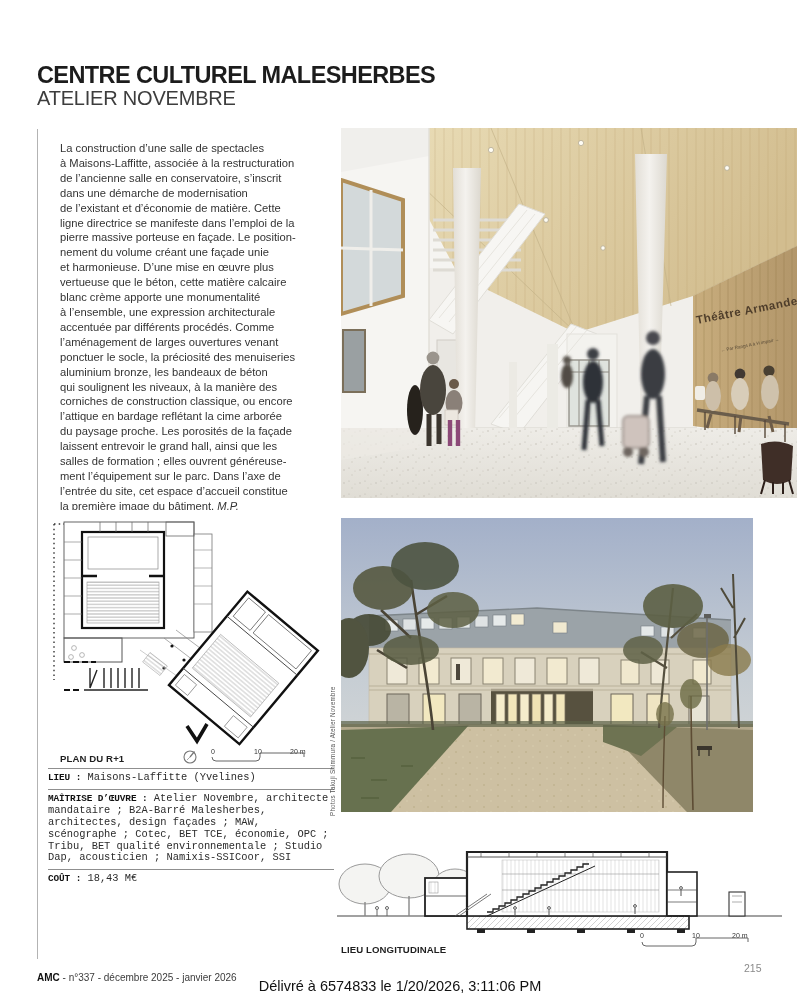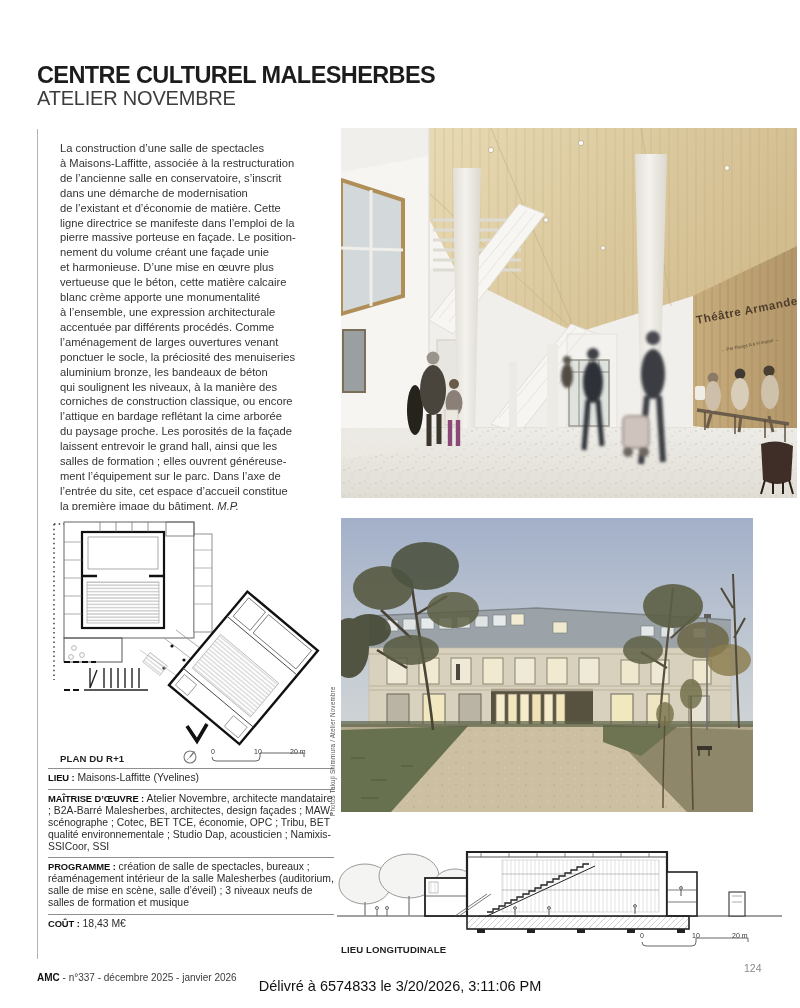--- a/index.html
+++ b/index.html
@@ -5,21 +5,21 @@
   html,body{margin:0;padding:0;background:#ffffff;}
   .page{position:relative;width:800px;height:1008px;background:#fff;overflow:hidden;
         font-family:"Liberation Sans",sans-serif;color:#2e2e2e;padding-left:9px;}
   .abs{position:absolute;}
   .title{font-size:23.5px;font-weight:bold;letter-spacing:-0.6px;color:#1c1c1c;white-space:nowrap;}
   .subtitle{font-size:20px;font-weight:400;letter-spacing:-0.2px;color:#3d3d3d;white-space:nowrap;}
   .vrule{width:1px;background:#b3b3b3;}
   .body-copy{font-size:11.2px;line-height:14.9px;color:#333;white-space:pre-line;width:292px;}
   .initials{font-weight:normal;font-style:italic;white-space:nowrap;}
   .caption-label{font-size:9.6px;font-weight:bold;letter-spacing:0.1px;color:#1f1f1f;}
-  .infobox{width:286px;}
+  .infobox{width:286px;font-family:Liberation Mono, monospace;}
   .info-row{border-top:1px solid #8f8f8f;padding:3px 0 5px 0;font-size:10.4px;line-height:11.9px;color:#2b2b2b;}
   .ilabel{font-weight:bold;font-size:9.4px;letter-spacing:-0.1px;color:#111;}
   .credit-vert{writing-mode:vertical-rl;transform:rotate(180deg);font-size:6.3px;color:#555;
                letter-spacing:0.2px;line-height:10px;height:168px;}
   .footer{font-size:10px;color:#3c3c3c;white-space:nowrap;}
   .footer b{color:#111;}
   .pagenum{font-size:10.5px;color:#8a8a8a;}
   .watermark{left:0;width:800px;text-align:center;font-size:14.5px;color:#111;}
   svg{display:block;}
 </style>
@@ -123,21 +123,20 @@
     <path d="M12 21 L9 24" stroke="#aaa" stroke-width="1"></path>
     <text x="33" y="18" font-size="7" fill="#333">0</text>
     <text x="76" y="18" font-size="7" fill="#333">10</text>
     <text x="112" y="18" font-size="7" fill="#333">20 m</text>
     <path d="M34 21 q0 4 4 4 L78 25 q4 0 4 -4 M82 21 V17 L126 17 L126 21" stroke="#666" stroke-width="1" fill="none"></path>
   </svg>
 
   <div class="abs infobox" style="left:48px;top:768px;">
     <div class="info-row"><span class="ilabel">LIEU :</span> <span>Maisons-Laffitte (Yvelines)</span></div>
     <div class="info-row"><span class="ilabel">MAÎTRISE D’ŒUVRE :</span> <span>Atelier Novembre, architecte mandataire ; B2A-Barré Malesherbes, architectes, design façades ; MAW, scénographe ; Cotec, BET TCE, économie, OPC ; Tribu, BET qualité environnementale ; Studio Dap, acousticien ; Namixis-SSICoor, SSI</span></div>
-    <div class="info-row"><span class="ilabel">PROGRAMME :</span> <span>création de salle de spectacles, bureaux ; réaménagement intérieur de la salle Malesherbes (auditorium, salle de mise en scène, salle d’éveil) ; 3 niveaux neufs de salles de formation et musique</span></div>
     <div class="info-row"><span class="ilabel">COÛT :</span> <span>18,43 M€</span></div>
   </div>
 
   <svg class="abs" style="left:341px;top:128px;" width="456" height="370" viewBox="0 0 456 370">
     <defs>
       <linearGradient id="woodCeil" x1="0" y1="0" x2="1" y2="0.35">
         <stop offset="0" stop-color="#e9dcb6"></stop>
           <stop offset="1" stop-color="#d2bd8f"></stop>
       </linearGradient>
       <linearGradient id="woodWall" x1="0" y1="0" x2="1" y2="0">
@@ -451,16 +450,16 @@
   <div class="abs caption-label" style="left:341px;top:944px;">LIEU LONGITUDINALE</div>
 
   <svg class="abs" style="left:636px;top:928px;" width="130" height="22" viewBox="0 0 130 22">
     <text x="4" y="10" font-size="7" fill="#333">0</text>
     <text x="56" y="10" font-size="7" fill="#333">10</text>
     <text x="96" y="10" font-size="7" fill="#333">20 m</text>
     <path d="M6 14 q0 4 4 4 L56 18 q4 0 4 -4 M60 14 V10 L112 10 L112 14" stroke="#666" stroke-width="1" fill="none"></path>
   </svg>
 
   <div class="abs footer" style="left:37px;top:972px;"><b>AMC</b><span> - n°337 - décembre 2025 - janvier 2026</span></div>
-  <div class="abs pagenum" style="left:744px;top:962px;">124</div>
-  <div class="abs watermark" style="top:978px;">Délivré à 6574833 le 3/20/2026, 3:11:06 PM</div>
+  <div class="abs pagenum" style="left:744px;top:962px;">215</div>
+  <div class="abs watermark" style="top:978px;">Délivré à 6574833 le 1/20/2026, 3:11:06 PM</div>
 
 </div>
 
 </body></html>

